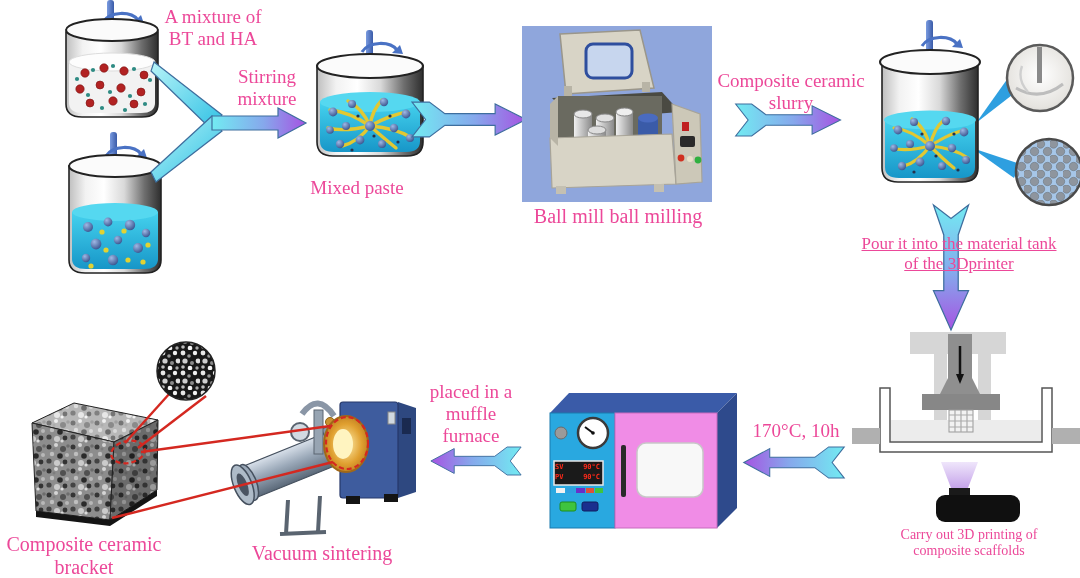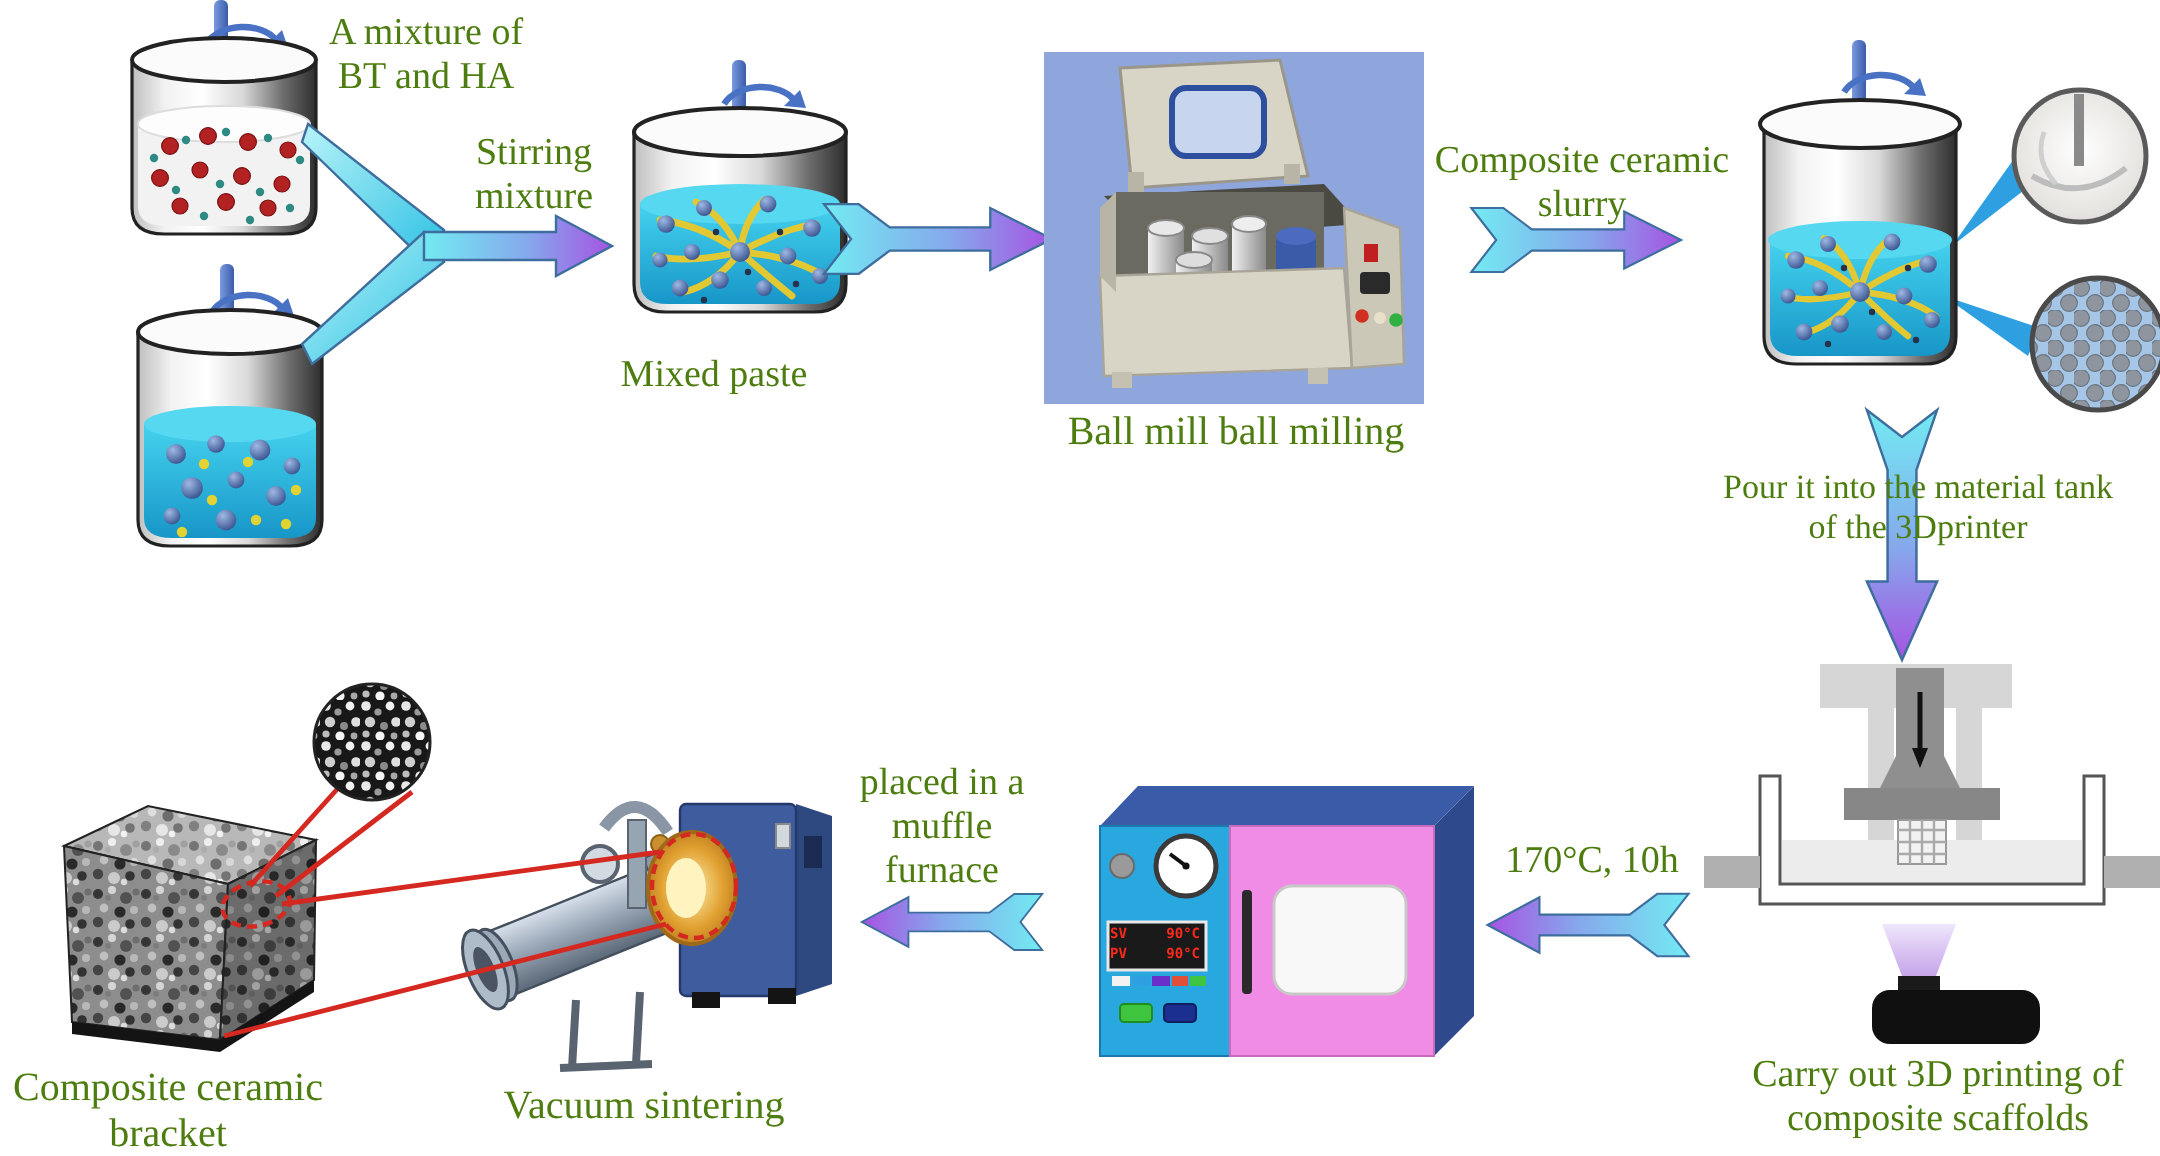--- a/index.html
+++ b/index.html
@@ -1,20 +1,20 @@
 <!DOCTYPE html>
 <html><head>
 <meta charset="utf-8">
 <style>
   html,body{margin:0;padding:0;background:#fff;}
   .canvas{position:relative;width:1080px;height:578px;background:#fff;overflow:hidden;
           font-family:"Liberation Serif",serif;color:#141414;}
   .abs{position:absolute;}
-  .lbl{position:absolute;white-space:pre-line;text-align:center;font-size:19px;line-height:1.16;color:#4d7c0f;}
-  .f17{font-size:17px;} .f18{font-size:19px;} .f20{font-size:20px;font-family:Liberation Serif, serif;}
+  .lbl{position:absolute;white-space:pre-line;text-align:center;font-size:19px;line-height:1.16;color:#ec4899;}
+  .f17{font-size:17px;text-decoration:underline;} .f18{font-size:14px;} .f20{font-size:20px;font-family:Liberation Serif, serif;}
   svg{display:block;overflow:visible;}
   .oven-display{position:absolute;left:555px;top:462px;width:45px;height:20px;
     font-family:"DejaVu Sans Mono",monospace;font-size:7px;font-weight:bold;color:#ff2a1a;line-height:10px;}
   .oven-display .row{display:flex;justify-content:space-between;}
   #svgdefs{position:absolute;width:0;height:0;}
 </style>
 </head>
 <body>
 
 <div class="canvas">

